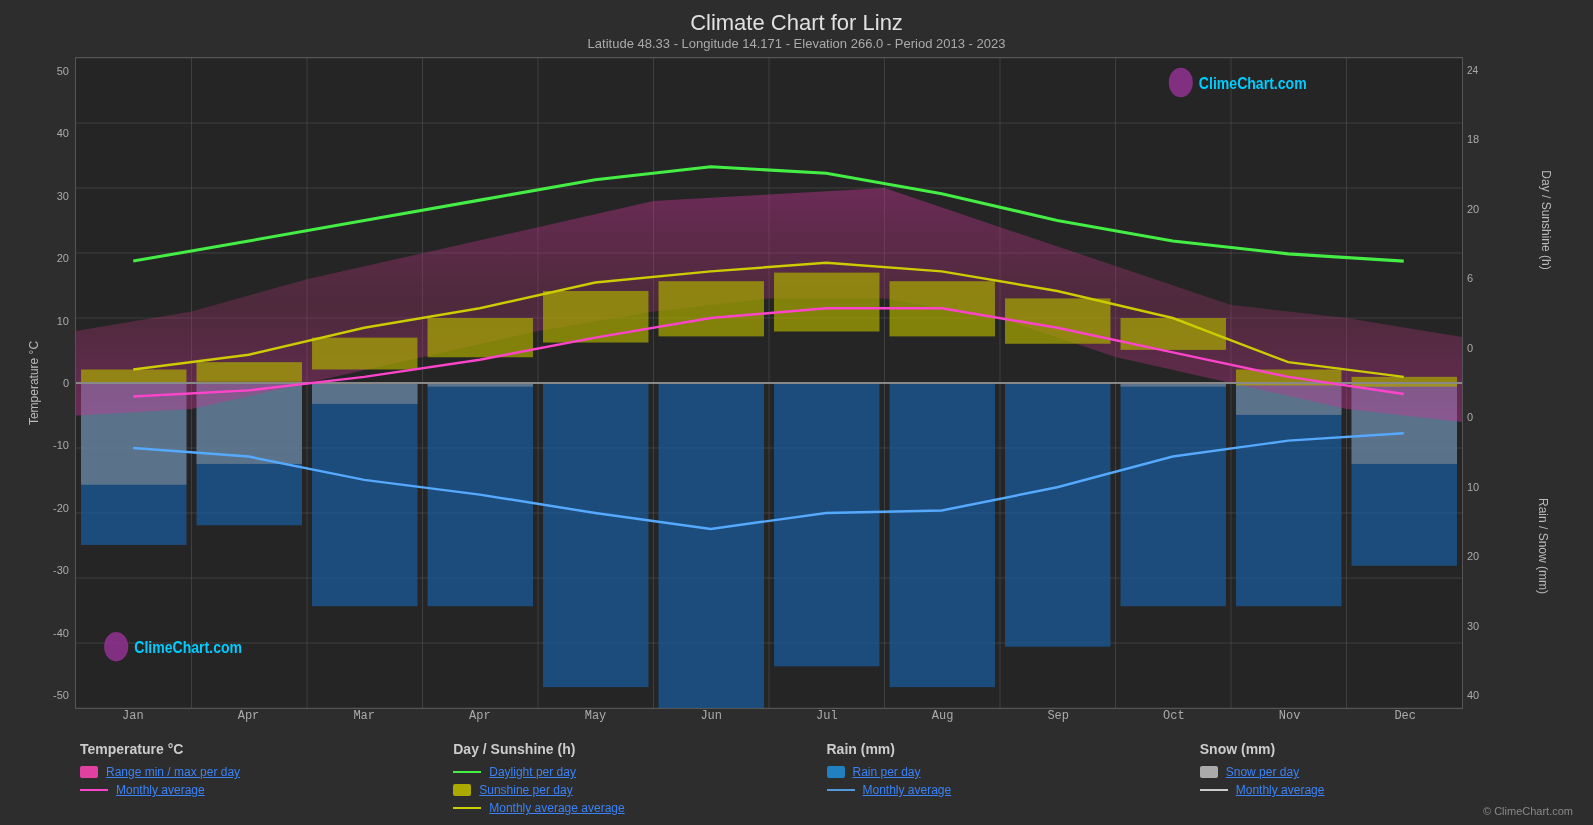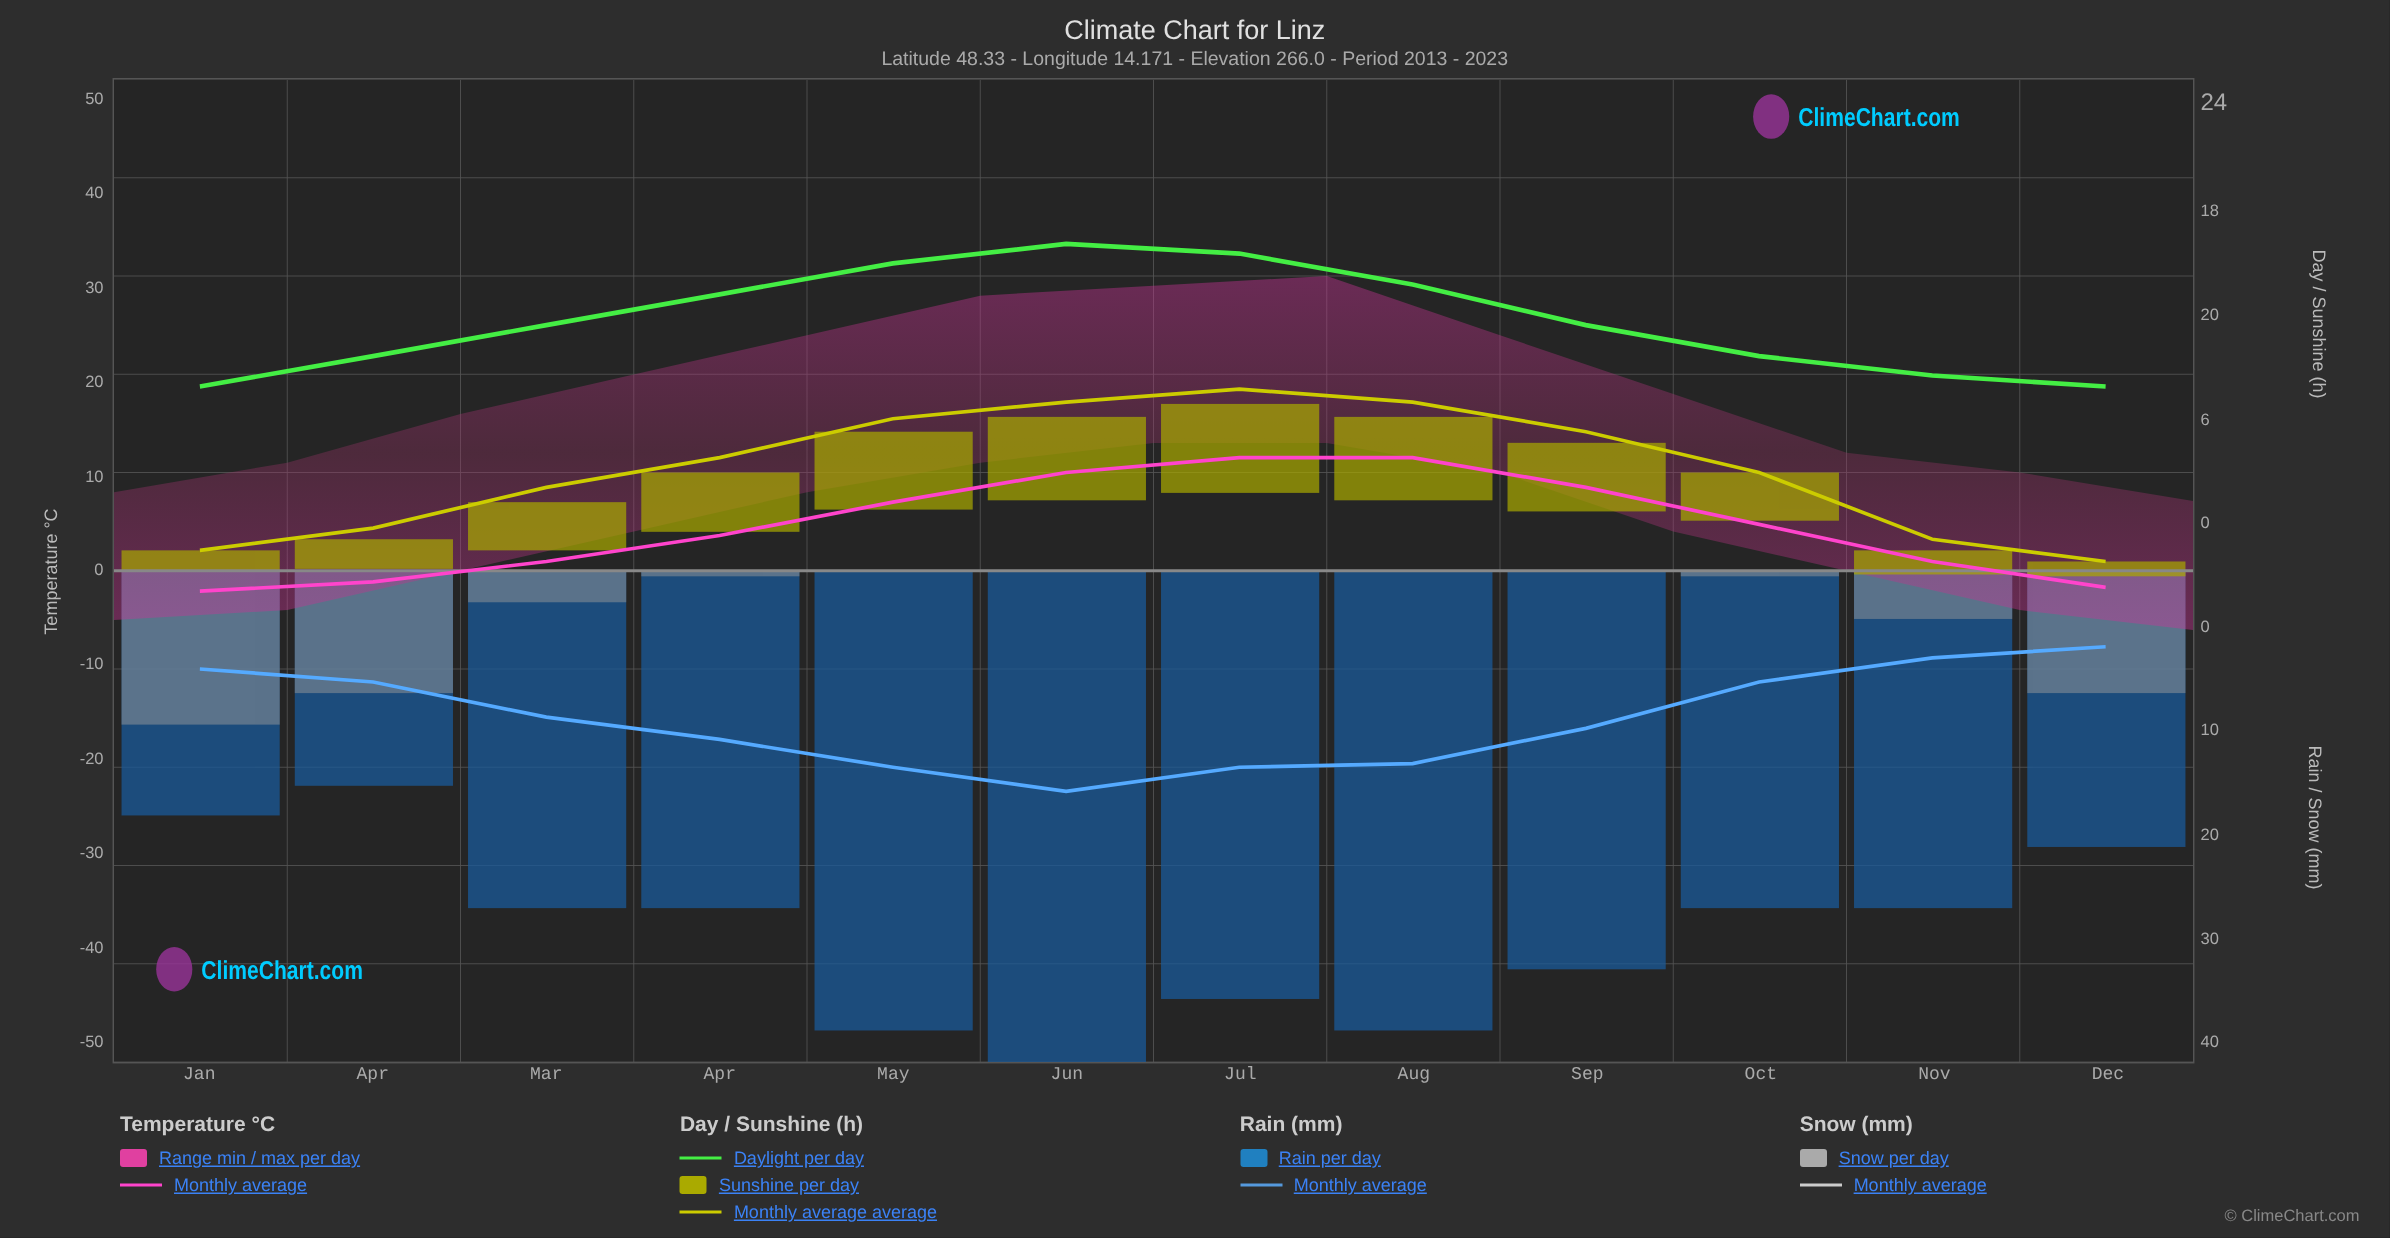--- a/index.html
+++ b/index.html
@@ -17,21 +17,21 @@
       background: #2d2d2d;
       display: flex;
       flex-direction: column;
       padding: 10px 20px 10px 20px;
     }
     .title-section {
       text-align: center;
       margin-bottom: 2px;
     }
     .main-title {
-      font-size: 18px;
+      font-size: 22px;
       color: #e0e0e0;
       font-weight: normal;
     }
     .subtitle {
       font-size: 13px;
       color: #aaa;
     }
     .chart-area {
       display: flex;
       flex: 1;
@@ -309,21 +309,21 @@
           <circle cx="10" cy="10" r="12" fill="#993399" opacity="0.8"></circle>
           <text x="28" y="15" fill="#00ccff" font-size="14" font-family="Arial" font-weight="bold">ClimeChart.com</text>
         </g>
 
       </svg>
     </div>
 
     <div style="width:110px; display:flex; flex-direction:row; position:relative;">
 
       <div style="width:40px; display:flex; flex-direction:column; justify-content:space-between; padding:8px 0; align-items:flex-start;">
-        <span class="y-tick-right" style="font-size:16px;color:#aaa;padding-left:4px;">24</span>
+        <span class="y-tick-right" style="font-size:10px;color:#aaa;padding-left:4px;">24</span>
         <span class="y-tick-right" style="font-size:11px;color:#aaa;padding-left:4px;">18</span>
         <span class="y-tick-right" style="font-size:11px;color:#aaa;padding-left:4px;">20</span>
         <span class="y-tick-right" style="font-size:11px;color:#aaa;padding-left:4px;">6</span>
         <span class="y-tick-right" style="font-size:11px;color:#aaa;padding-left:4px;">0</span>
         <span class="y-tick-right" style="font-size:11px;color:#aaa;padding-left:4px;">0</span>
         <span class="y-tick-right" style="font-size:11px;color:#aaa;padding-left:4px;">10</span>
         <span class="y-tick-right" style="font-size:11px;color:#aaa;padding-left:4px;">20</span>
         <span class="y-tick-right" style="font-size:11px;color:#aaa;padding-left:4px;">30</span>
         <span class="y-tick-right" style="font-size:11px;color:#aaa;padding-left:4px;">40</span>
       </div>

